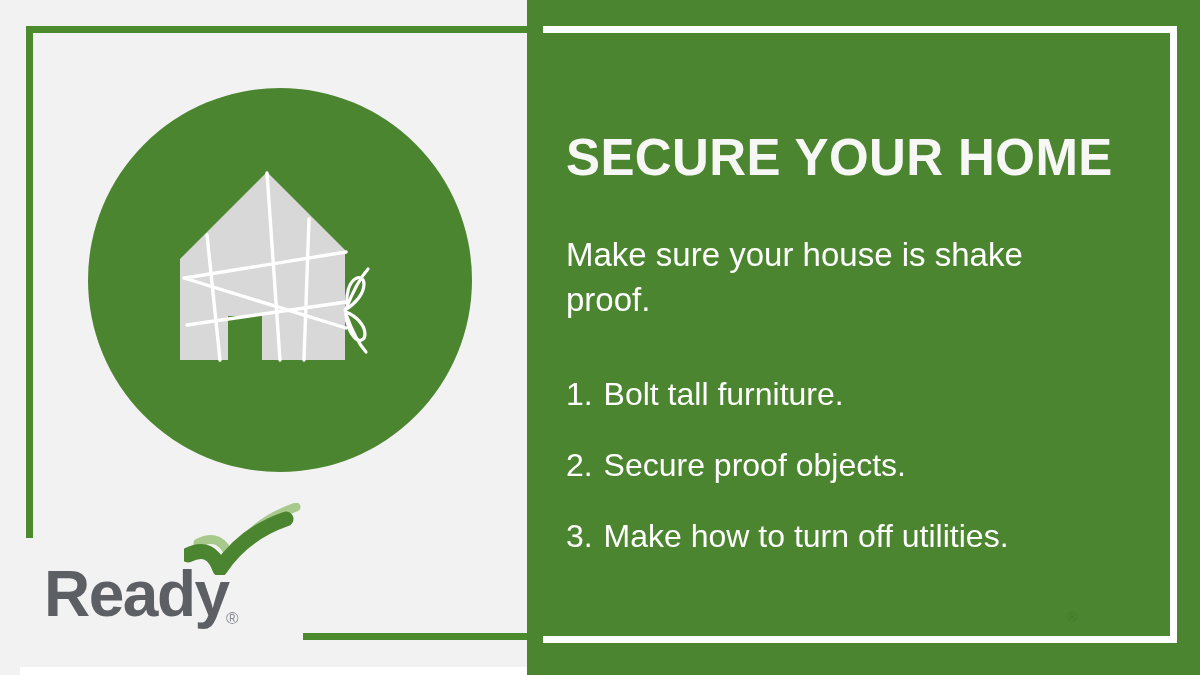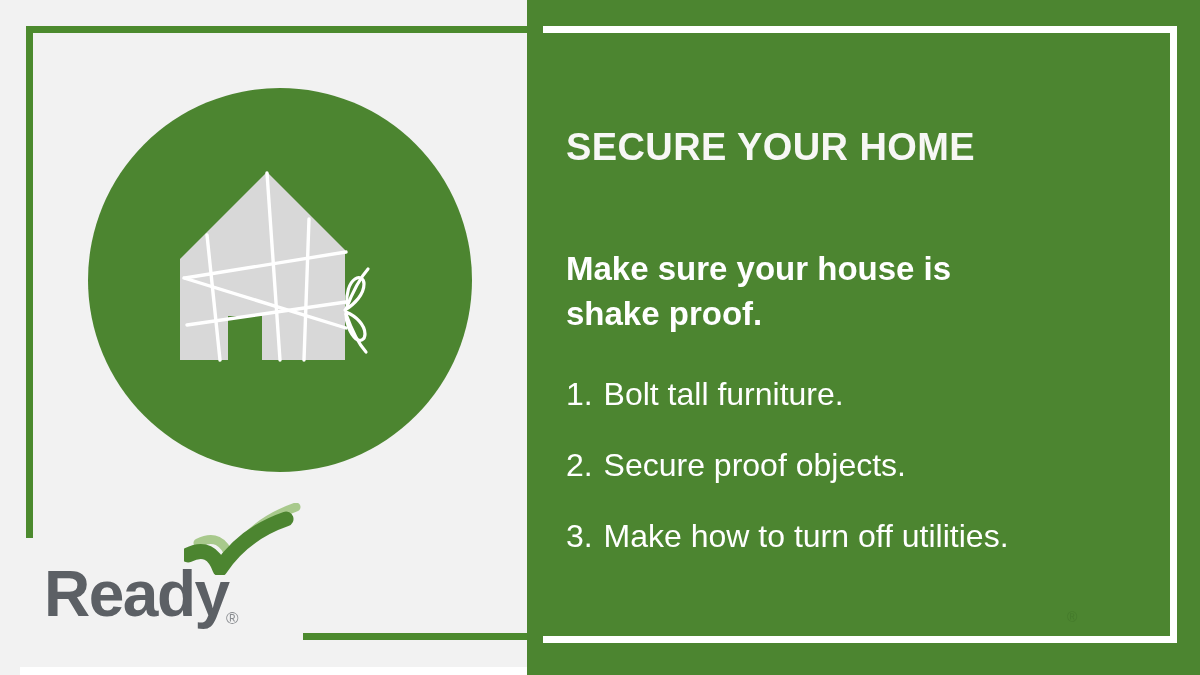--- a/index.html
+++ b/index.html
@@ -109,35 +109,35 @@
     position: absolute;
     left: 182px; top: 110px;
     font-size: 17px;
     color: #8a8d91;
     line-height: 1;
   }
 
   
   .headline {
     position: absolute;
-    left: 566px; top: 103px;
+    left: 566px; top: 97px;
     width: 590px;
     color: #f7f7f5;
-    font-size: 38px;
+    font-size: 51px;
     font-weight: 700;
     letter-spacing: 0.4px;
     line-height: 1.05;
   }
   .subhead {
     position: absolute;
-    left: 566px; top: 214px;
+    left: 566px; top: 200px;
     width: 470px;
     color: #ffffff;
     font-size: 33px;
-    font-weight: 700;
+    font-weight: 400;
     line-height: 1.36;
   }
   .steps {
     position: absolute;
     left: 566px; top: 378px;
     width: 560px;
     margin: 0;
     padding: 0;
     list-style: none;
   }

